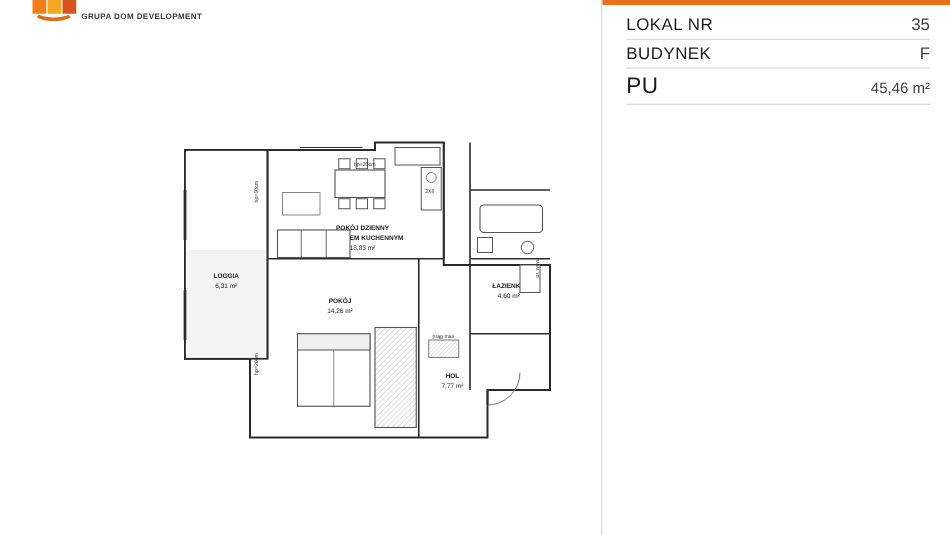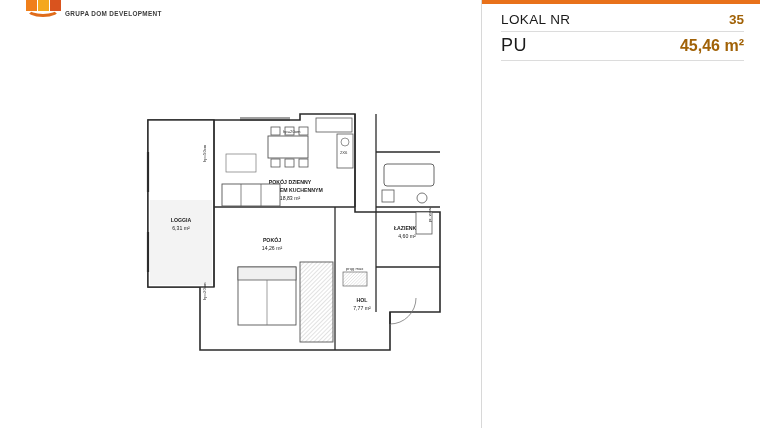--- a/index.html
+++ b/index.html
@@ -50,23 +50,23 @@
   }
   .info-rows {
     position: absolute; left: 19px; top: 9px; width: 243px;
   }
   .irow {
     display: flex; justify-content: space-between; align-items: baseline;
     padding: 3px 0 4px 0;
     border-bottom: 1px solid #dcdcdc;
   }
   .irow .lbl { font-size: 13.5px; color: #1a1a1a; letter-spacing: .4px; }
-  .irow .val { font-size: 13.5px; color: #a16207; font-weight: bold; }
+  .irow .val { font-size: 13.5px; color: #404040; font-weight: normal; }
   .irow.big .lbl { font-size: 18px; }
-  .irow.big .val { font-size: 16px; }
+  .irow.big .val { font-size: 12px; }
 
   
   .plan {
     position: absolute; left: 140px; top: 112px; width: 310px; height: 250px;
   }
   .plan svg { display: block; }
 
   .rlabel {
     font-family: "Liberation Sans", sans-serif;
     font-size: 5.2px; fill: #1a1a1a; text-anchor: middle;
@@ -189,20 +189,24 @@
   </div>
 
   <div class="info-panel">
     <div class="orange-bar"></div>
 
     <div class="info-rows">
       <div class="irow">
         <span class="lbl">LOKAL NR</span>
         <span class="val">35</span>
       </div>
+      <div class="irow">
+        <span class="lbl">BUDYNEK</span>
+        <span class="val">F</span>
+      </div>
       <div class="irow big">
         <span class="lbl">PU</span>
         <span class="val">45,46 m²</span>
       </div>
     </div>
 
   </div>
 
 </div>
 

